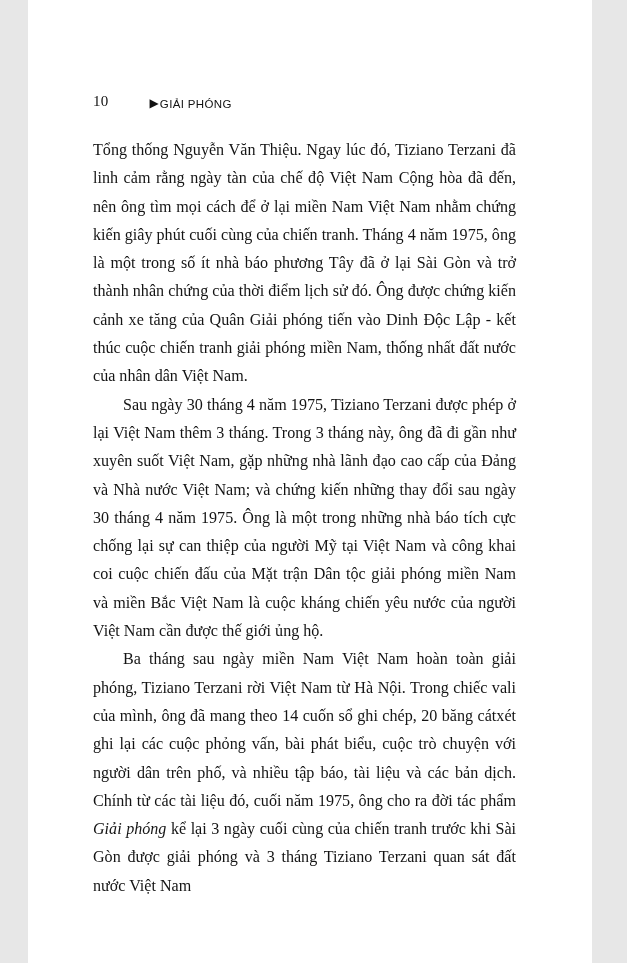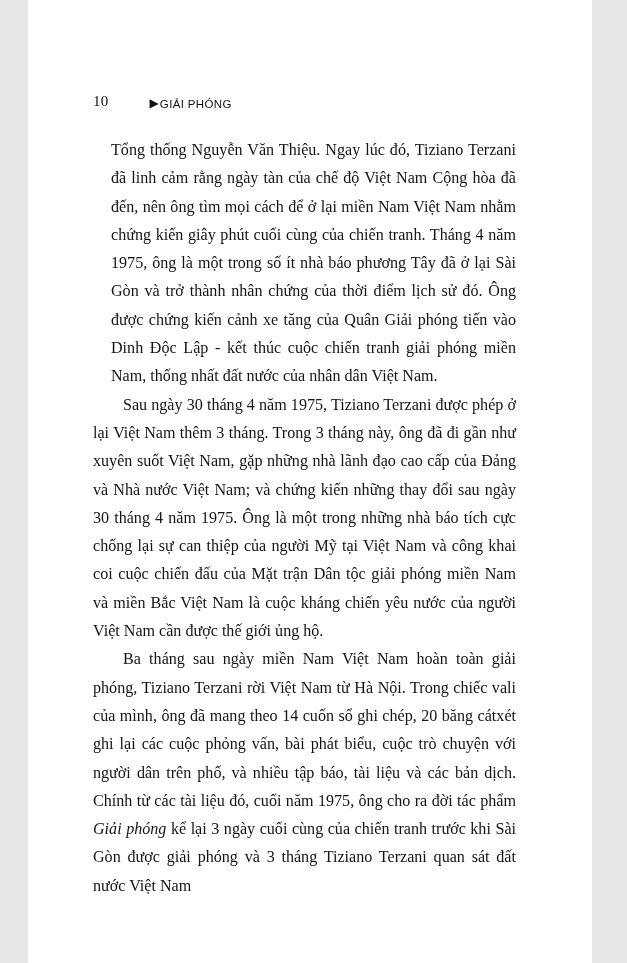--- a/index.html
+++ b/index.html
@@ -79,21 +79,20 @@
   }
   .para {
     margin: 0;
     text-indent: 30px;
     text-align: justify;
     text-align-last: left;
     hyphens: none;
   }
   .para.first {
     text-indent: 0;
-    margin-left: 18px;
   }
   .para .ital {
     font-style: italic;
   }
   .gutter-left {
     position: absolute;
     left: 0;
     top: 0;
     width: 28px;
     height: 963px;

